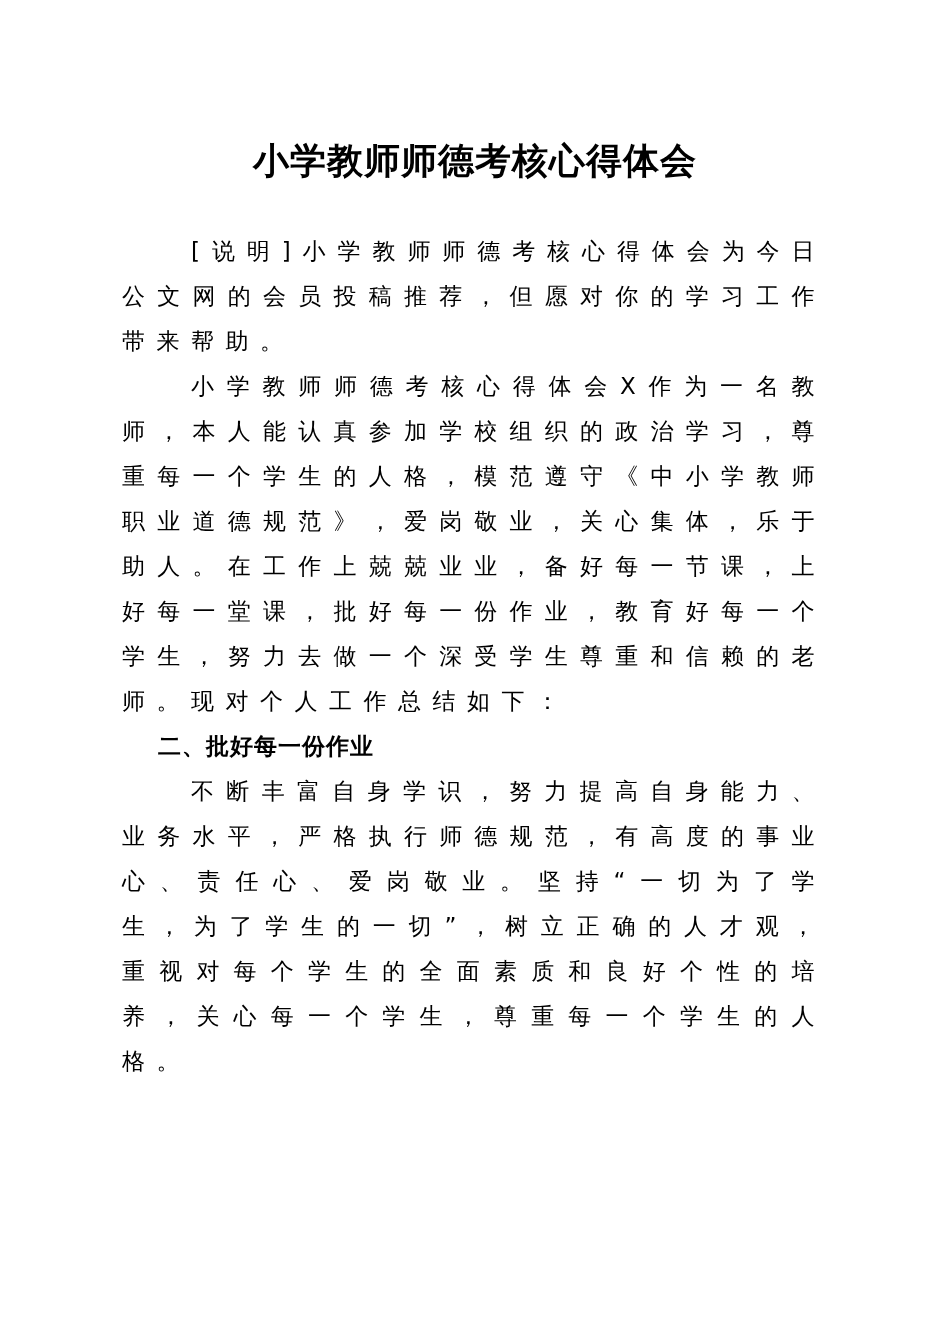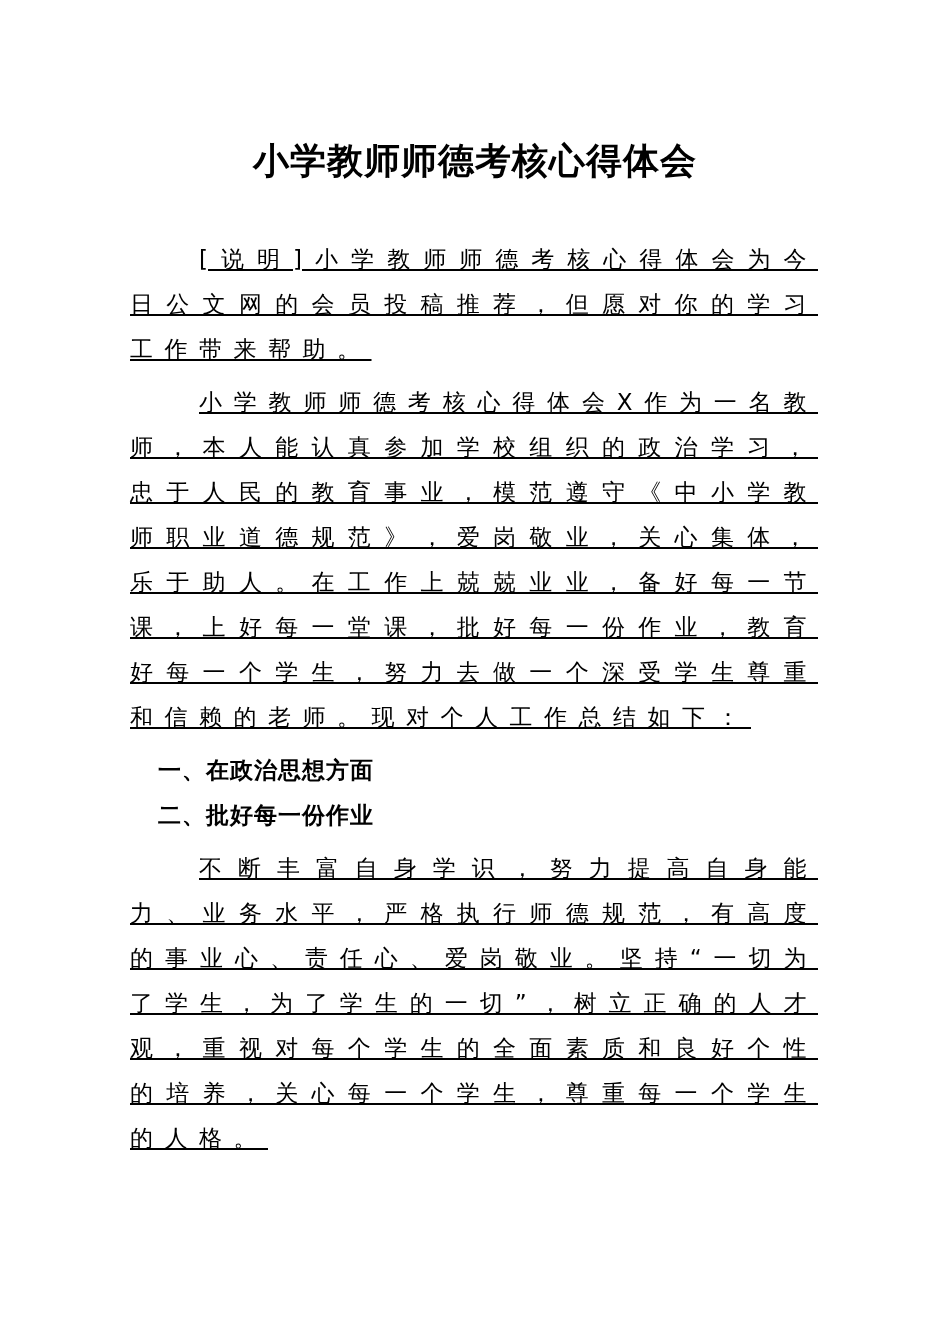--- a/index.html
+++ b/index.html
@@ -9,33 +9,32 @@
     position: absolute; left: 0; top: 136px; width: 950px; text-align: center;
     font-family: "DejaVu Serif", "Liberation Serif", serif;
     font-weight: bold; font-size: 36px; line-height: 48px; letter-spacing: 1px;
   }
   .body {
     position: absolute; left: 122px; top: 229px; width: 704px;
     font-family: "DejaVu Sans", "Liberation Sans", sans-serif;
     font-size: 23px; line-height: 45px; letter-spacing: 11.5px;
     text-align: justify;
   }
-  .para { margin: 8px; text-indent: 69px; text-decoration: underline; }
+  .para { margin: 0; text-indent: 69px; }
   .heading {
     margin: 0; text-indent: 36px;
     font-family: "DejaVu Sans", "Liberation Sans", sans-serif;
     font-weight: bold; font-size: 23px; letter-spacing: 1px; line-height: 45px;
   }
 </style>
 </head>
 <body>
 
 <div class="page">
   <div class="title">小学教师师德考核心得体会</div>
   <div class="body">
     <p class="para">[说明]小学教师师德考核心得体会为今日公文网的会员投稿推荐，但愿对你的学习工作带来帮助。</p>
-    <p class="para">小学教师师德考核心得体会X作为一名教师，本人能认真参加学校组织的政治学习，忠于人民的教育事业，模范遵守《中小学教师职业道德规范》，爱岗敬业，关心集体，乐于助人。在工作上兢兢业业，备好每一节课，上好每一堂课，批好每一份作业，教育好每一个学生，努力去做一个深受学生尊重和信赖的老师。现对个人工作总结如下：</p>
-    <p class="heading">一、在政治思想方面</p>
+    <p class="para">小学教师师德考核心得体会X作为一名教师，本人能认真参加学校组织的政治学习，尊重每一个学生的人格，模范遵守《中小学教师职业道德规范》，爱岗敬业，关心集体，乐于助人。在工作上兢兢业业，备好每一节课，上好每一堂课，批好每一份作业，教育好每一个学生，努力去做一个深受学生尊重和信赖的老师。现对个人工作总结如下：</p>
     <p class="heading">二、批好每一份作业</p>
     <p class="para">不断丰富自身学识，努力提高自身能力、业务水平，严格执行师德规范，有高度的事业心、责任心、爱岗敬业。坚持“一切为了学生，为了学生的一切”，树立正确的人才观，重视对每个学生的全面素质和良好个性的培养，关心每一个学生，尊重每一个学生的人格。</p>
 
   </div>
 </div>
 
 </body></html>

